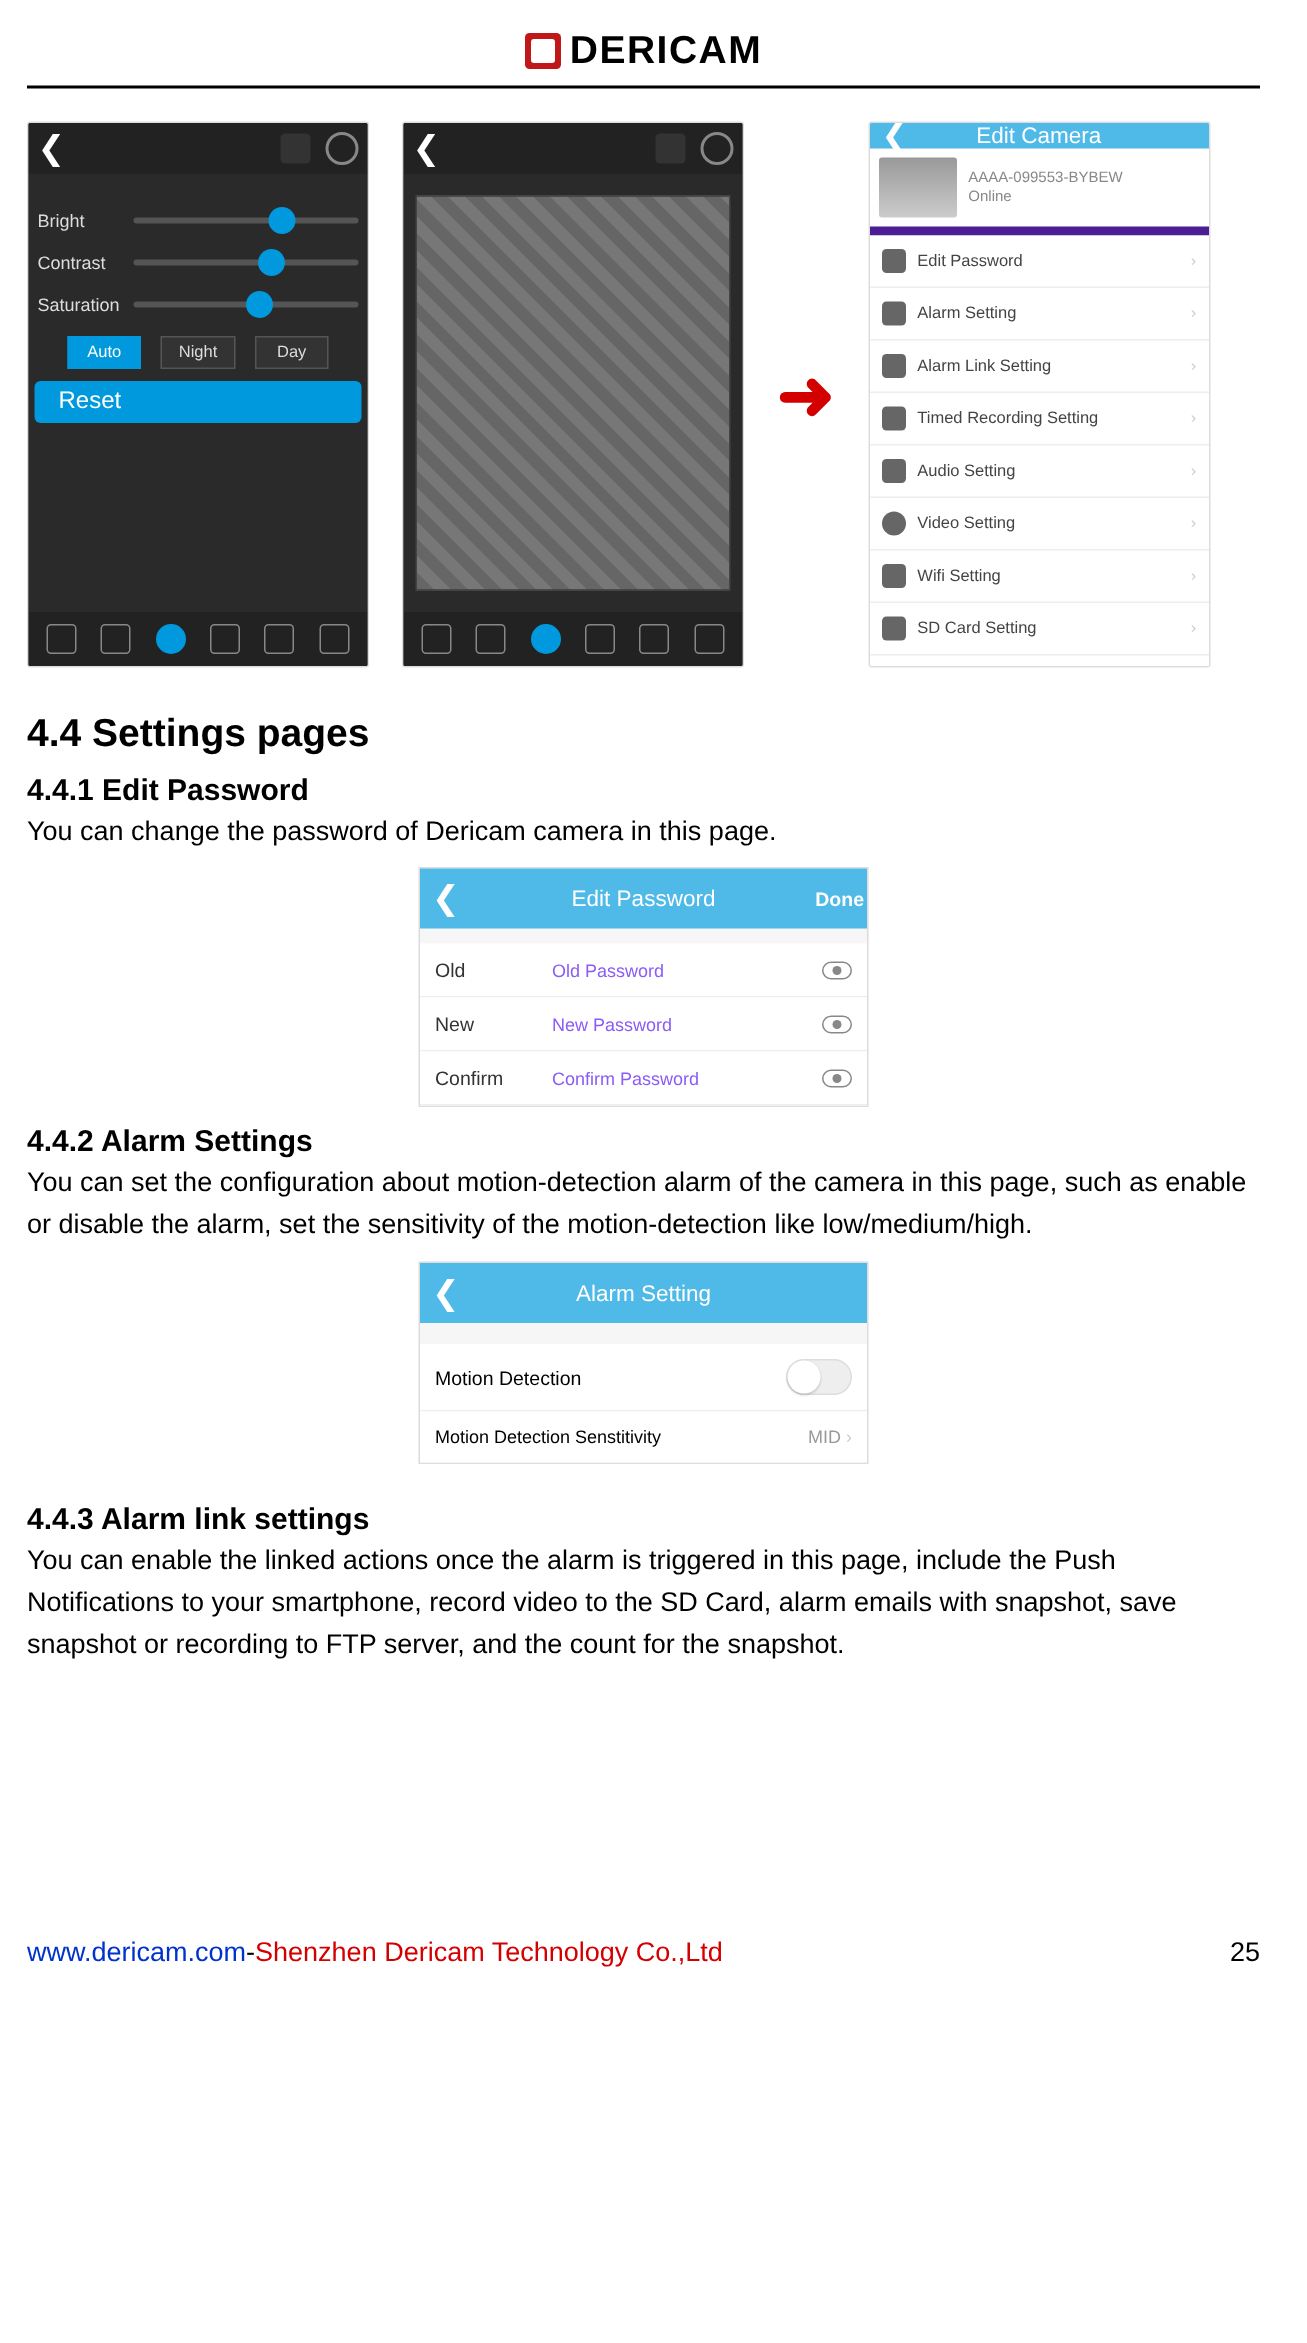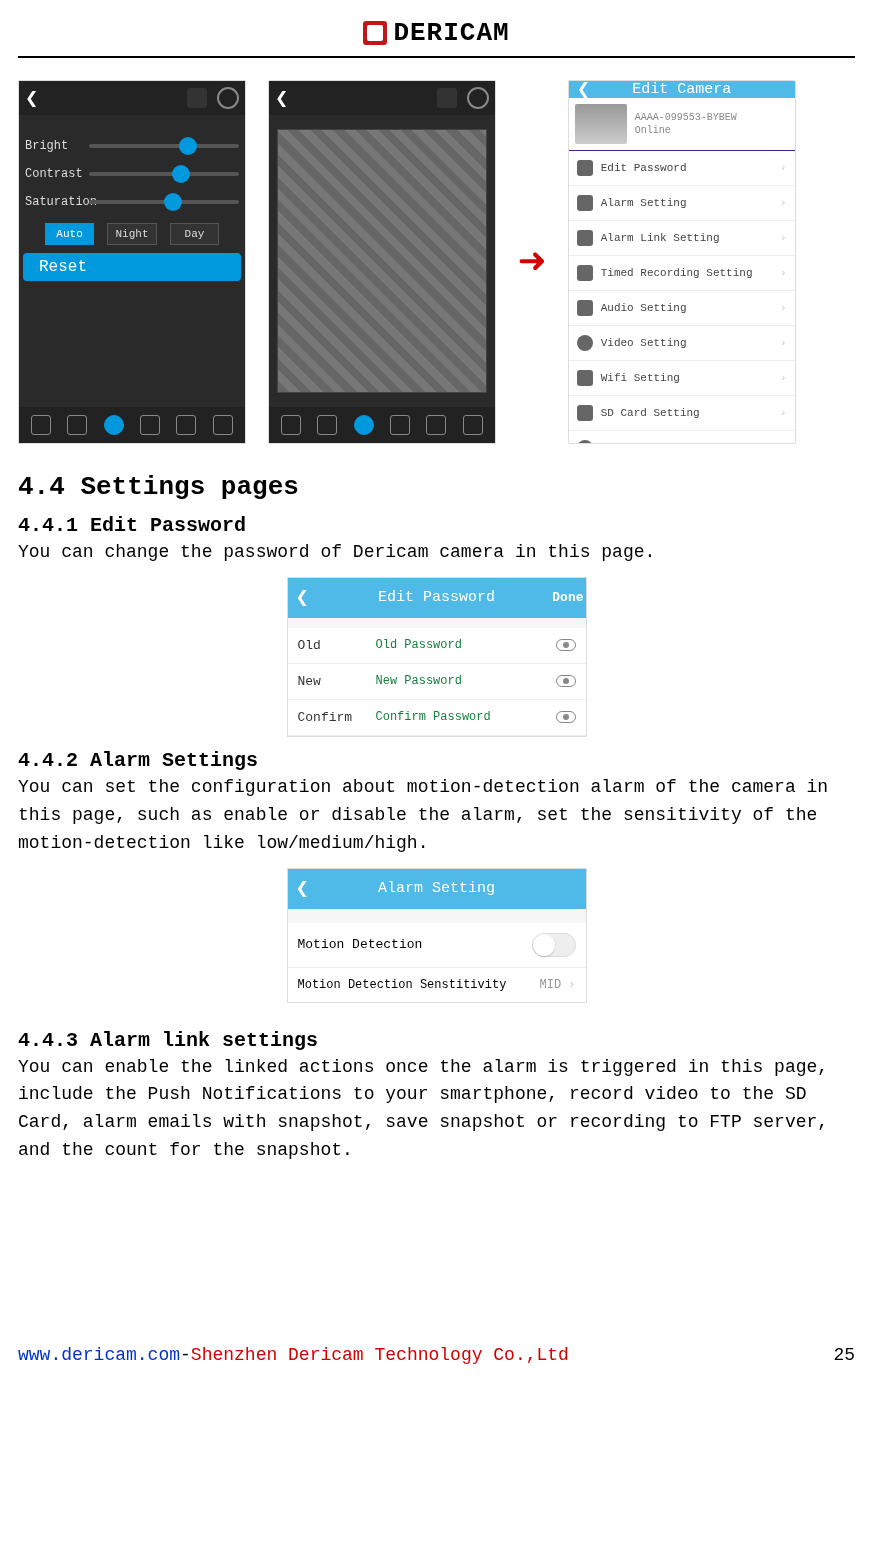--- a/index.html
+++ b/index.html
@@ -4,21 +4,21 @@
 <style>
   * { box-sizing: border-box; margin: 0; padding: 0; }
   body {
     font-family: Arial, Helvetica, sans-serif;
     width: 871px;
     margin: 0 auto;
     background: #fff;
     color: #000;
     font-size: 18px;
   }
-  .page { padding: 10px 16px 20px 18px; font-family: Liberation Mono, monospace; }
+  .page { padding: 10px 31px 20px 18px; }
   .doc-header {
     border-bottom: 2px solid #000;
     text-align: center;
     padding: 8px 0 6px 0;
     margin-bottom: 22px;
   }
   .logo {
     display: inline-flex; align-items: center;
     font-weight: 800; font-size: 26px; letter-spacing: 1px;
   }
@@ -57,41 +57,41 @@
   .preview-img{ flex:1; background:repeating-linear-gradient(45deg,#666,#666 8px,#777 8px,#777 16px); border:1px solid #444; margin:4px; position:relative;}
   .bottom-bar{ height:36px; background:#222; display:flex; align-items:center; justify-content:space-around; padding:0 4px;}
   .bicon{width:20px;height:20px;border:1px solid #888;border-radius:3px;}
   .bicon.round{border-radius:50%; background:#0099dd; border-color:#0099dd;}
   .arrow-right{ color:#d40000; font-size:46px; font-weight:bold;}
   
   .light-phone{ background:#f4f4f4; color:#333;}
   .blue-bar{ height:40px; background:#4fb9e8; color:#fff; display:flex; align-items:center; justify-content:center; position:relative; font-size:15px;}
   .blue-bar .back{ position:absolute; left:8px; color:#fff; font-size:22px;}
   .blue-bar .done{ position:absolute; right:2px; color:#fff; font-weight:600; font-size:13px;}
-  .cam-info{ background:#fff; display:flex; align-items:center; padding:6px; gap:8px; border-bottom:1px solid #4c1d95;}
+  .cam-info{ background:#fff; display:flex; align-items:center; padding:6px; gap:8px; border-bottom:6px solid #4c1d95;}
   .cam-thumb{ width:52px;height:40px;background:linear-gradient(#999,#ccc); border-radius:2px;}
   .cam-text{ font-size:10px; color:#888; line-height:1.3;}
   .menu{ background:#fff;}
   .menu-item{ display:flex; align-items:center; padding:9px 8px; border-bottom:1px solid #eee; font-size:11px; color:#444; justify-content:space-between;}
   .menu-left{display:flex;align-items:center;gap:8px;}
   .micon{ width:16px;height:16px;background:#666;border-radius:3px;}
   .micon.round{border-radius:50%;}
   .chev{ color:#ccc;}
   
   h2{ font-size:26px; font-weight:bold; margin:18px 0 8px;}
   h3{ font-size:20px; font-weight:bold; margin:12px 0 2px;}
   p{ font-size:18px; line-height:1.55; margin:2px 0 10px;}
   .center{ display:flex; justify-content:center;}
   
   .mini-phone{
     width:300px; border:1px solid #ddd; background:#f6f6f6; font-size:13px;
   }
   .mp-row{ display:flex; align-items:center; background:#fff; border-bottom:1px solid #eee; padding:10px; gap:18px; justify-content:space-between;}
   .mp-row .lbl{ width:60px; color:#333;}
-  .mp-row .ph{ flex:1; color:#15803d; font-size:12px;}
+  .mp-row .ph{ flex:1; color:#8b5cf6; font-size:12px;}
   .eye{ width:20px;height:12px;border:1px solid #888;border-radius:10px;position:relative;}
   .eye::after{content:"";position:absolute;top:2px;left:6px;width:6px;height:6px;border-radius:50%;background:#888;}
   .toggle{width:44px;height:24px;background:#eee;border-radius:14px;position:relative;border:1px solid #ddd;}
   .toggle::after{content:"";position:absolute;width:22px;height:22px;background:#fff;border-radius:50%;left:0;top:0;box-shadow:0 1px 2px rgba(0,0,0,.2);}
   .sens-row{display:flex;justify-content:space-between;align-items:center;background:#fff;padding:10px;font-size:12px;gap:11px;}
   .sens-row .val{color:#999;}
   
   .footer{ position:relative; margin-top:180px; font-size:18px; display:flex; justify-content:space-between;}
   .footer .url{ color:#0033cc;}
   .footer .comp{ color:#d40000;text-align:center;}

